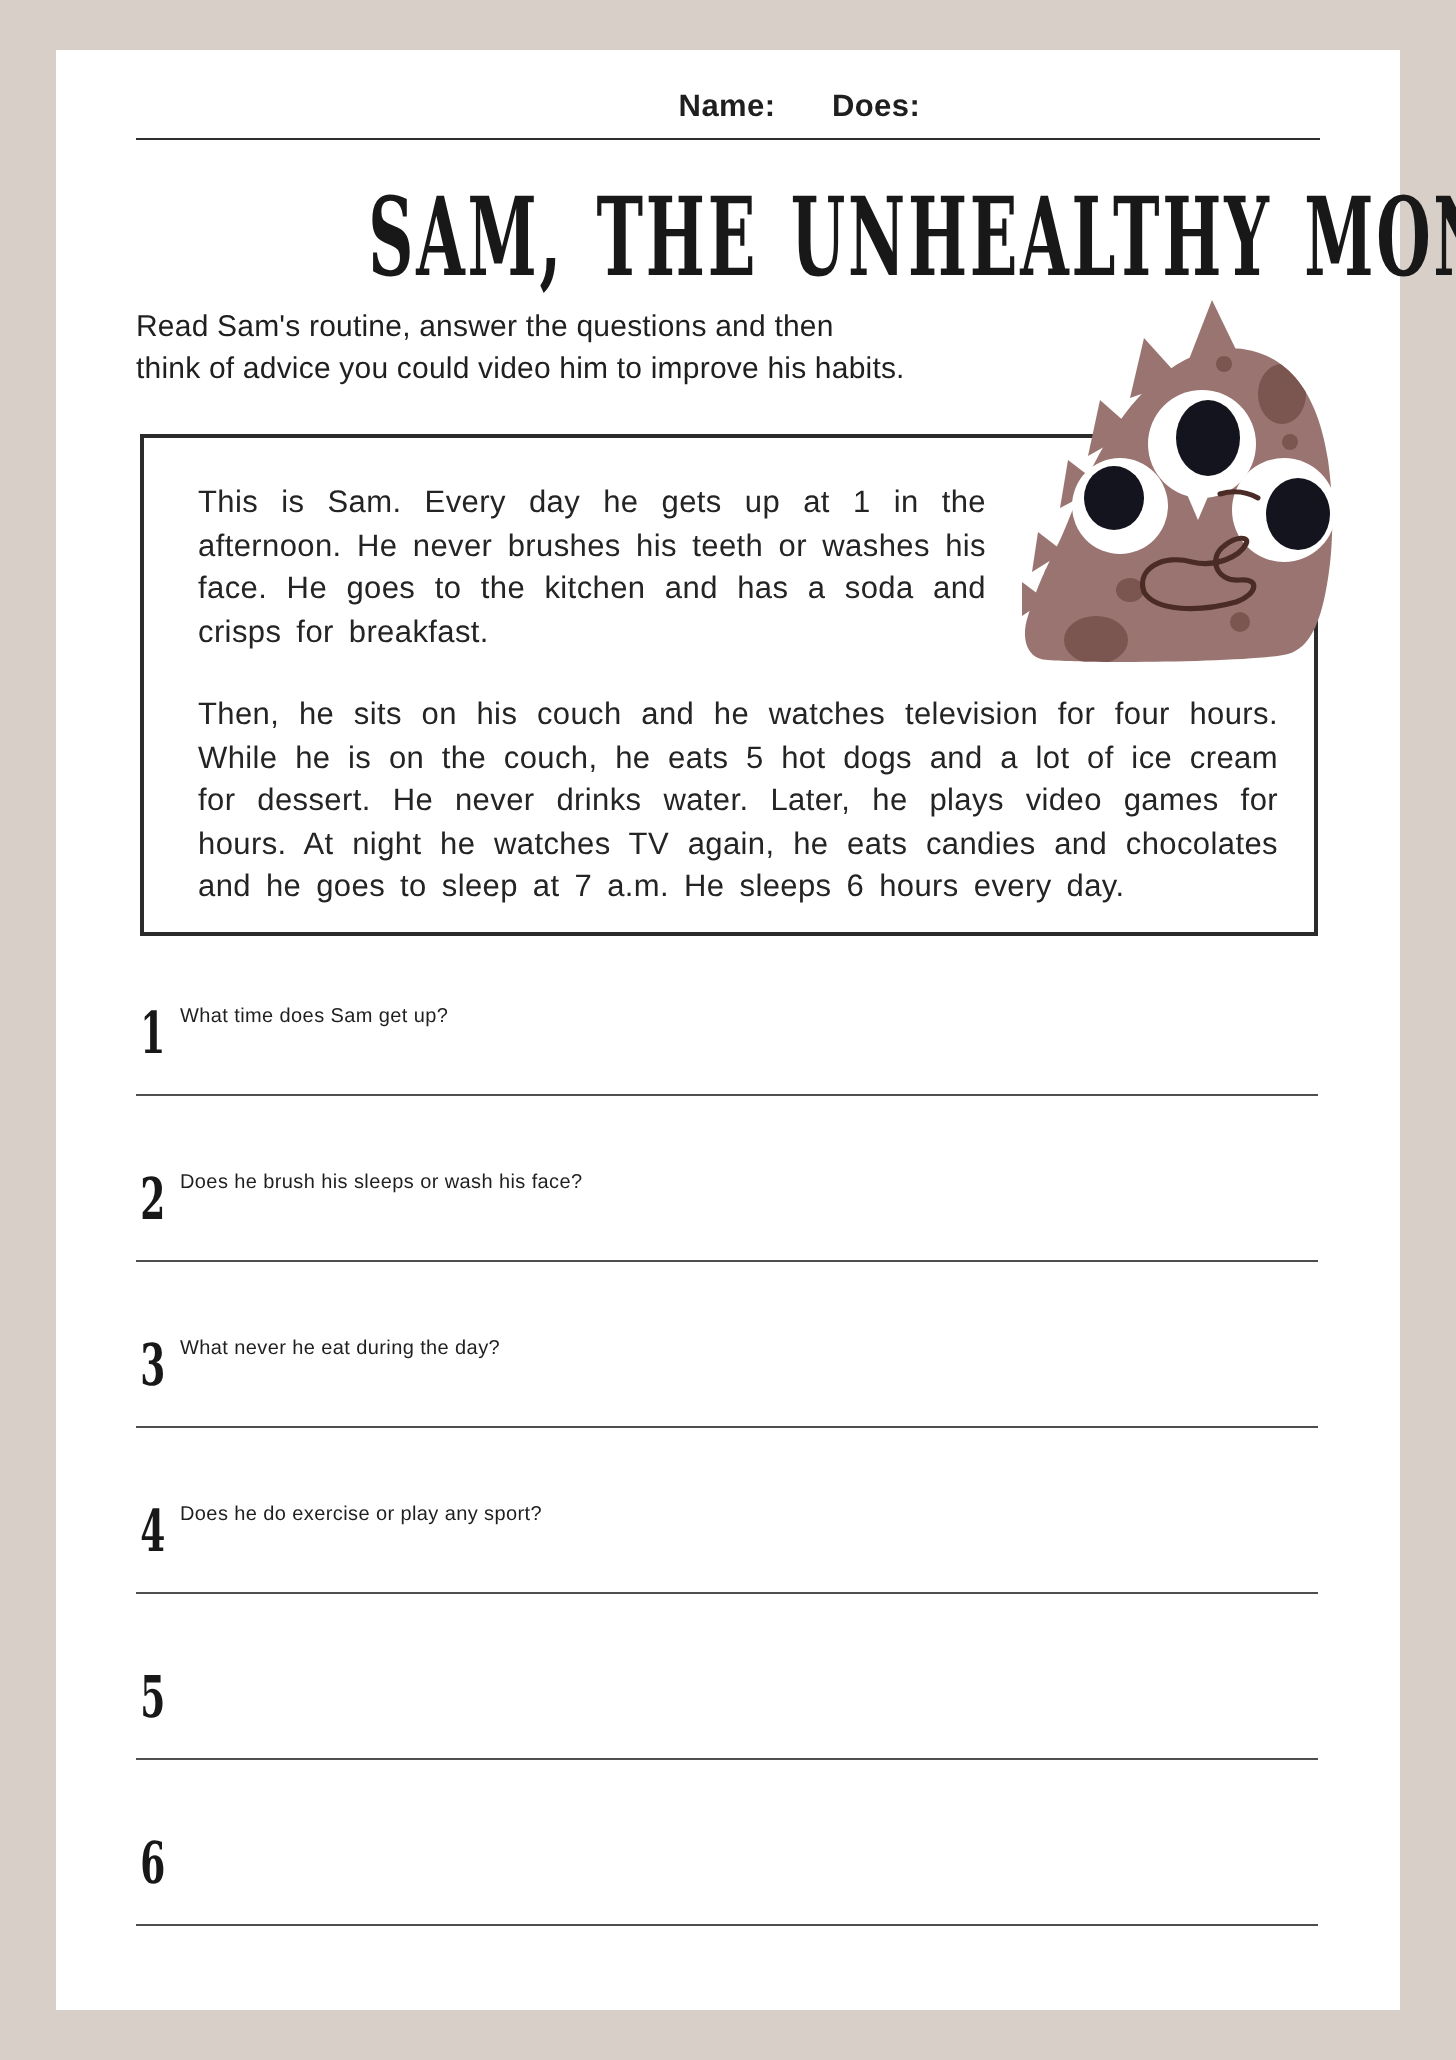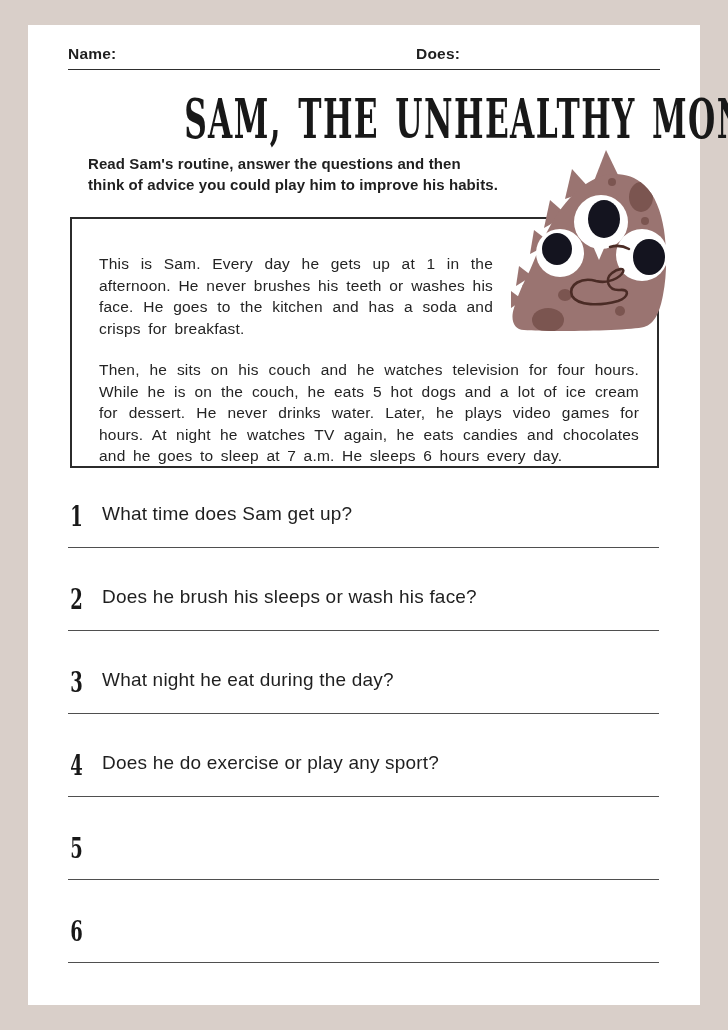--- a/index.html
+++ b/index.html
@@ -9,21 +9,21 @@
     font-family: "Liberation Sans", sans-serif;
     color: var(--ink, #1f1f1f);
     position: relative;
   }
   .page {
     position:absolute; left:28px; top:25px; width:672px; height:980px;
     background: var(--paper, #ffffff);
   }
 
   
-  .name-date-row { position:absolute; left:40px; right:41px; top:20px; height:24px; }
+  .name-date-row { position:absolute; left:40px; right:41px; top:20px; height:24px;text-align:center; }
   .label { font-size:15.5px; font-weight:600; letter-spacing:.2px; }
   .date-label { position:absolute; left:348px; top:0; }
   .header-rule {
     position:absolute; left:40px; right:40px; top:44px;
     border-top:1.6px solid #2e2e2e;
   }
 
   
   .title-wrap { position:absolute; left:0; right:0; top:62px; text-align:center; }
   .title {
@@ -35,69 +35,69 @@
     word-spacing:6px;
     white-space:nowrap;
     transform:scale(0.68, 1.18);
     transform-origin:center top;
     color:#181818;
   }
 
   
   .instructions {
     position:absolute; left:40px; top:129px; width:480px;
-    font-size:15px; font-weight:700; line-height:20.5px; letter-spacing:.1px;margin-left:20px;
+    font-size:15px; font-weight:400; line-height:20.5px; letter-spacing:.1px;
   }
 
   
   .passage-box {
     position:absolute; left:42px; top:192px; width:589px; height:251px;
     border:2px solid var(--box_border, #2b2b2b);
-    padding:34px 18px 14px 27px;
+    padding:22px 18px 14px 27px;
     background:transparent;
   }
   .passage-box p {
     font-size:15.5px; line-height:21.5px; text-align:justify;
     word-spacing:3px; letter-spacing:.2px; color:#242424;
   }
   .para-1 { margin-right:146px; margin-bottom:20px; }
 
   
   .monster { position:absolute; left:480px; top:123px; width:160px; height:184px; z-index:2; }
 
   
   .questions { position:absolute; left:40px; right:41px; top:475px; }
   .question { margin-bottom:35px; }
   .q-head { display:flex; align-items:flex-start; height:26px; }
   .q-num {
     display:inline-block; width:22px; flex:0 0 22px; padding-left:3px;
     font-family:"DejaVu Serif", serif; font-weight:700; font-size:25px;
     transform:scale(0.72, 1.15); transform-origin:left top; color:#181818;
   }
-  .q-text { font-size:19px; font-weight:500; letter-spacing:.2px; padding-top:3px;margin-left:12px; }
+  .q-text { font-size:10px; font-weight:500; letter-spacing:.2px; padding-top:3px; }
   .q-line { margin-top:21px; border-bottom:1.7px solid var(--rule, #555555); }
 </style>
 </head>
 <body>
 
 <div class="page">
 
   <div class="name-date-row">
     <span class="label">Name:</span>
     <span class="label date-label">Does:</span>
   </div>
   <div class="header-rule"></div>
 
   <div class="title-wrap">
     <h1 class="title">SAM, THE UNHEALTHY MONSTER</h1>
   </div>
 
   <div class="instructions">
     <span>Read Sam's routine, answer the questions and then</span><br>
-    <span>think of advice you could play him to improve his habits.</span>
+    <span>think of advice you could video him to improve his habits.</span>
   </div>
 
   <div class="passage-box">
     <p class="para-1">This is Sam. Every day he gets up at 1 in the afternoon. He never brushes his teeth or washes his face. He goes to the kitchen and has a soda and crisps for breakfast.</p>
     <p class="para-2">Then, he sits on his couch and he watches television for four hours. While he is on the couch, he eats 5 hot dogs and a lot of ice cream for dessert. He never drinks water. Later, he plays video games for hours. At night he watches TV again, he eats candies and chocolates and he goes to sleep at 7 a.m. He sleeps 6 hours every day.</p>
   </div>
 
   <svg class="monster" viewBox="0 0 160 184" xmlns="http://www.w3.org/2000/svg">
     <defs>
       <clipPath id="bodyclip">
@@ -151,21 +151,21 @@
       <div class="q-head">
         <span class="q-num">2</span>
         <span class="q-text">Does he brush his sleeps or wash his face?</span>
       </div>
       <div class="q-line"></div>
     </div>
 
     <div class="question">
       <div class="q-head">
         <span class="q-num">3</span>
-        <span class="q-text">What night he eat during the day?</span>
+        <span class="q-text">What never he eat during the day?</span>
       </div>
       <div class="q-line"></div>
     </div>
 
     <div class="question">
       <div class="q-head">
         <span class="q-num">4</span>
         <span class="q-text">Does he do exercise or play any sport?</span>
       </div>
       <div class="q-line"></div>

